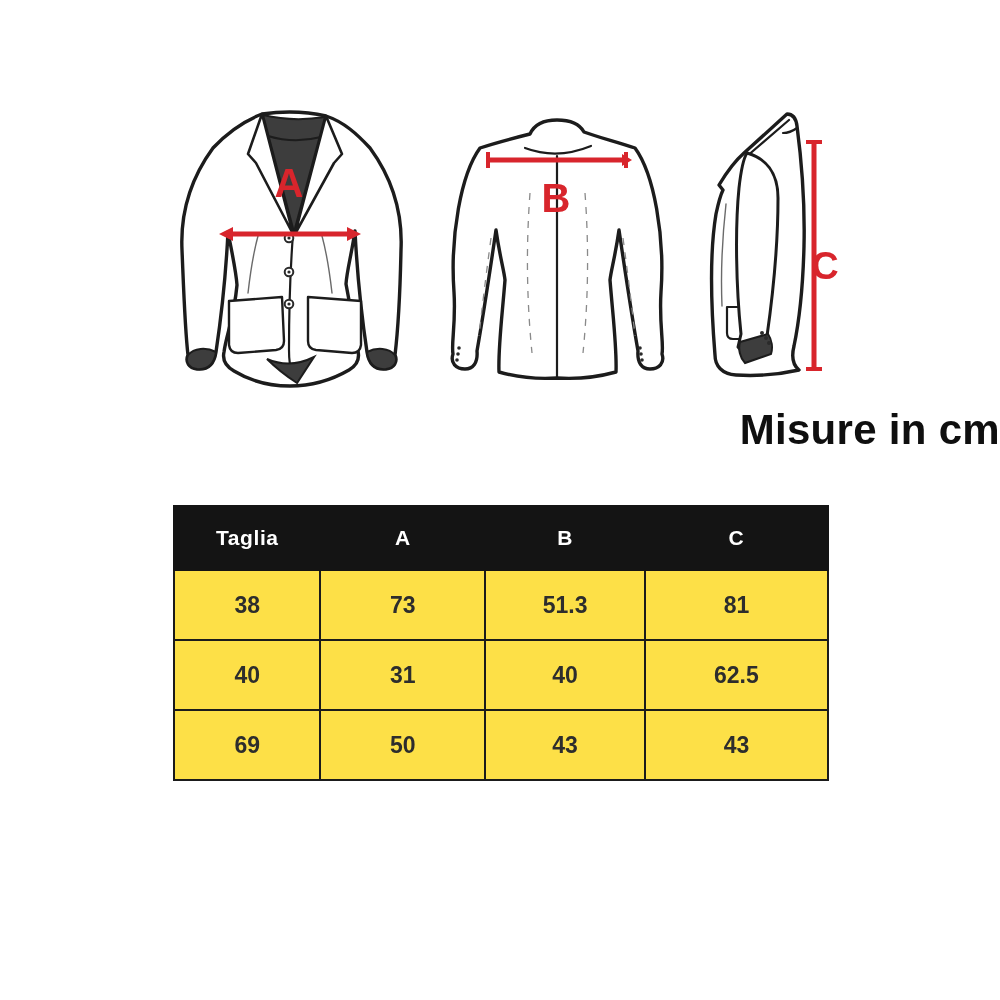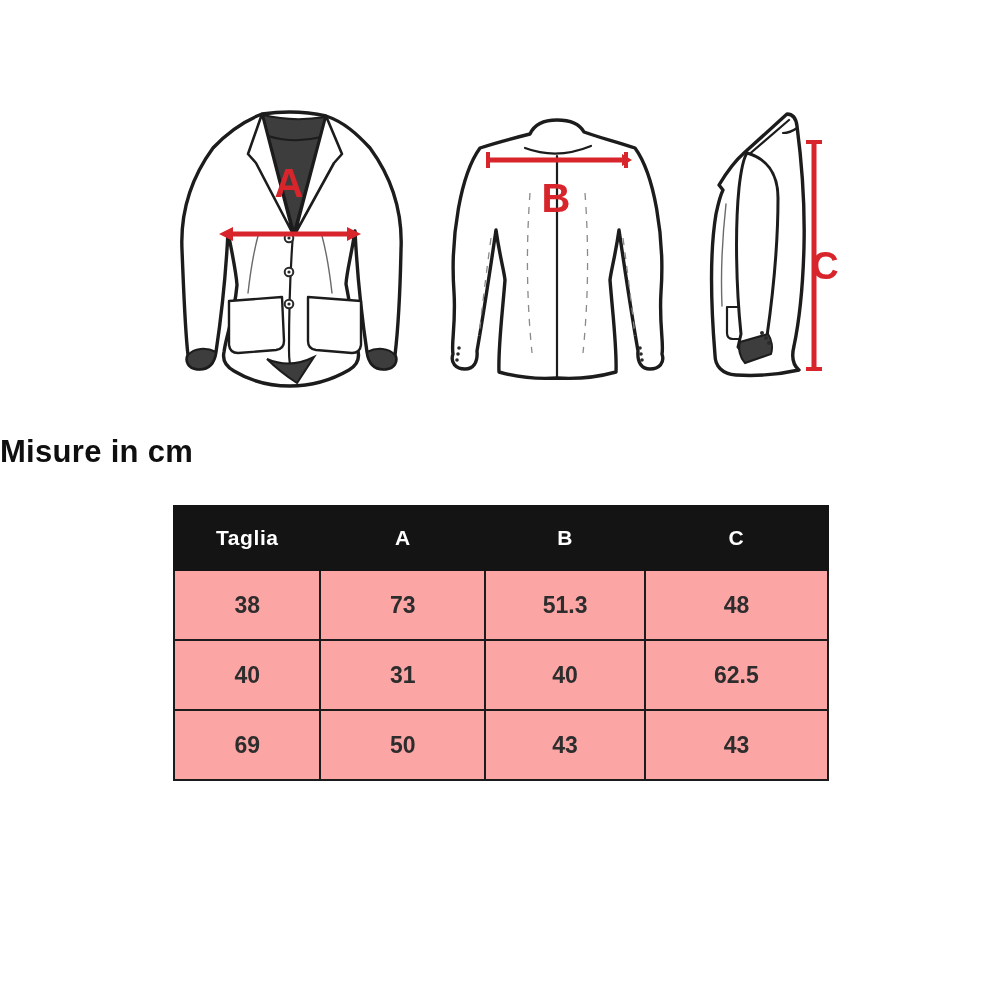--- a/index.html
+++ b/index.html
@@ -16,29 +16,29 @@
   .line2   {fill:none; stroke:#1c1c1c; stroke-width:2.2; stroke-linecap:round;}
   .thin    {fill:none; stroke:#6a6a6a; stroke-width:1.4; stroke-linecap:round;}
   .sketch  {fill:none; stroke:#8a8a8a; stroke-width:1.3; stroke-dasharray:7 7;}
   .dark    {fill:#3d3d3d; stroke:#1c1c1c; stroke-width:2;}
   .btn     {fill:#ffffff; stroke:#2a2a2a; stroke-width:2;}
   .btn-dot {fill:#2a2a2a;}
   .red-stroke {stroke:#d8252c; fill:none;}
   .red-fill   {fill:#d8252c;}
   .mlabel  {font-family:"Liberation Sans", sans-serif; font-weight:bold;}
 
-  .title {position:absolute; top:406px; left:0; width:100%; text-align:left;
-          font-size:31px; font-weight:bold; color:#0f0f0f; letter-spacing:0.3px;margin-top:28px;}
+  .title {position:absolute; top:406px; left:0; width:100%; text-align:right;
+          font-size:42px; font-weight:bold; color:#0f0f0f; letter-spacing:0.3px;}
 
   table.size-table {position:absolute; left:173px; top:505px; width:656px;
                     border-collapse:collapse; table-layout:fixed;}
   table.size-table th {background:#141414; color:#ffffff; height:60px; font-size:21px;
                        font-weight:bold; letter-spacing:0.6px; border:2px solid #141414;}
   table.size-table td {border:2px solid #1b1b1b; height:66px; text-align:center;
-                       font-size:23px; font-weight:bold; color:#2d2d2d; background:#fca5a5;}
+                       font-size:23px; font-weight:bold; color:#2d2d2d; background:#fde047;}
 </style>
 </head>
 <body>
 
 <div class="page">
 
   <svg class="figure fig-front" viewBox="0 0 250 285">
     <g>
       <path class="outline" d="M90,6 C72,13 54,26 41,40 C22,66 8,100 10,142 C12,190 13,222 16,247
         C13,254 17,260 25,261 C35,262 42,257 44,244 C50,204 54,164 56,124
@@ -145,21 +145,21 @@
         <th>A</th>
         <th>B</th>
         <th>C</th>
       </tr>
     </thead>
     <tbody>
       <tr>
         <td>38</td>
         <td>73</td>
         <td>51.3</td>
-        <td>48</td>
+        <td>81</td>
       </tr>
       <tr>
         <td>40</td>
         <td>31</td>
         <td>40</td>
         <td>62.5</td>
       </tr>
       <tr>
         <td>69</td>
         <td>50</td>

